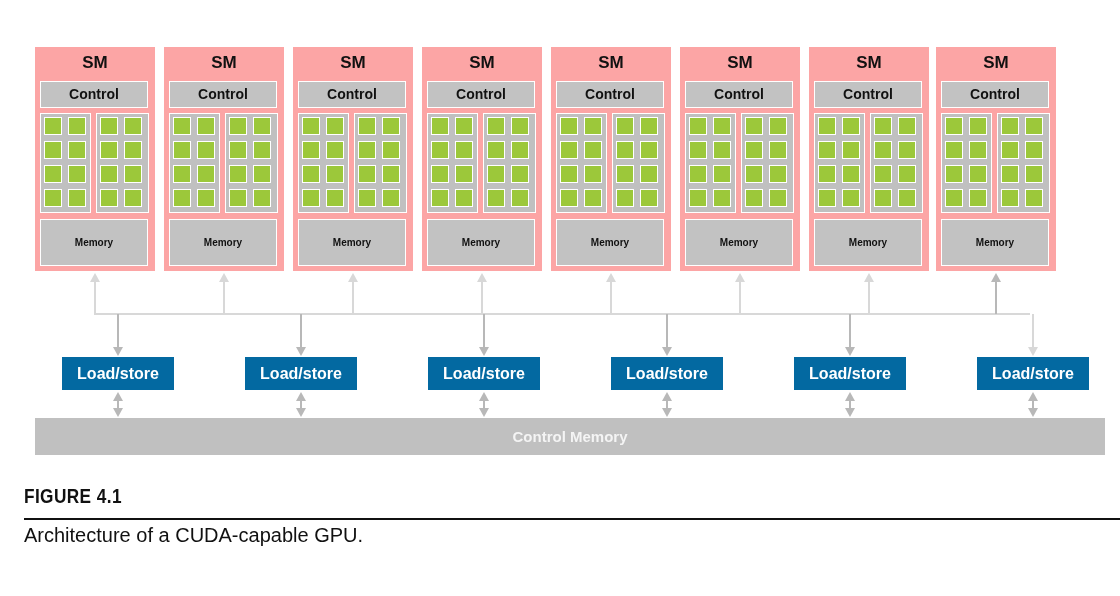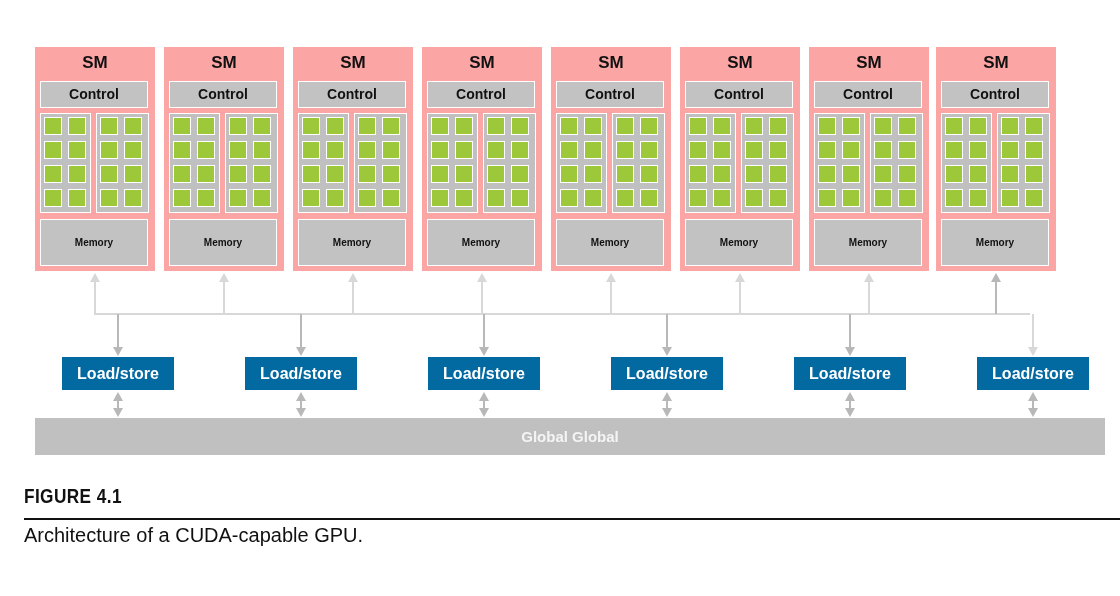--- a/index.html
+++ b/index.html
@@ -275,17 +275,17 @@
   </div>
 <div id="ls-container">
     <div class="ls" style="left: 62px;">Load/store</div>
     <div class="ls" style="left: 245px;">Load/store</div>
     <div class="ls" style="left: 428px;">Load/store</div>
     <div class="ls" style="left: 611px;">Load/store</div>
     <div class="ls" style="left: 794px;">Load/store</div>
     <div class="ls" style="left: 977px;">Load/store</div>
   </div>
 
-<div class="gm">Global Global</div>
+<div class="gm">Control Memory</div>
 
 <div class="fig-label">FIGURE 4.1</div>
 <div class="rule"></div>
 <div class="caption">Architecture of a CUDA-capable GPU.</div>
 
 </body></html>

